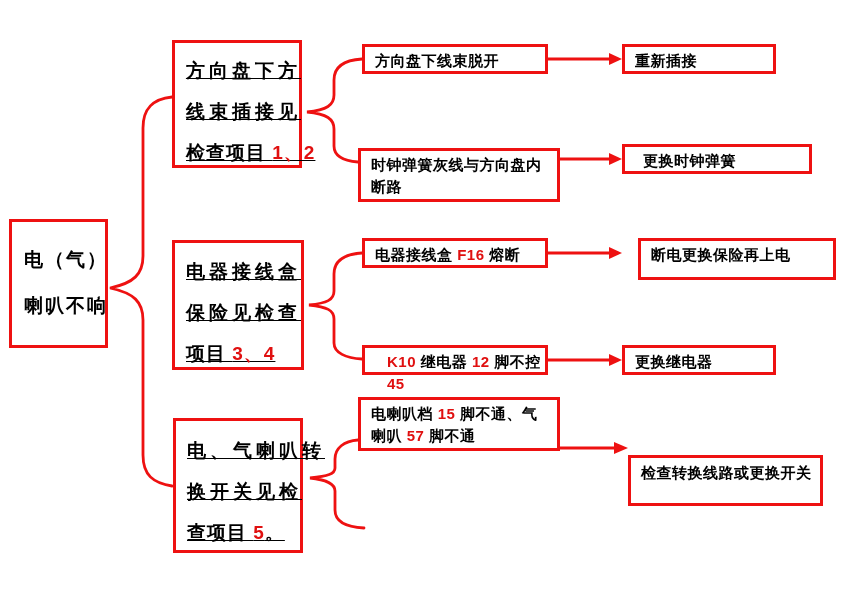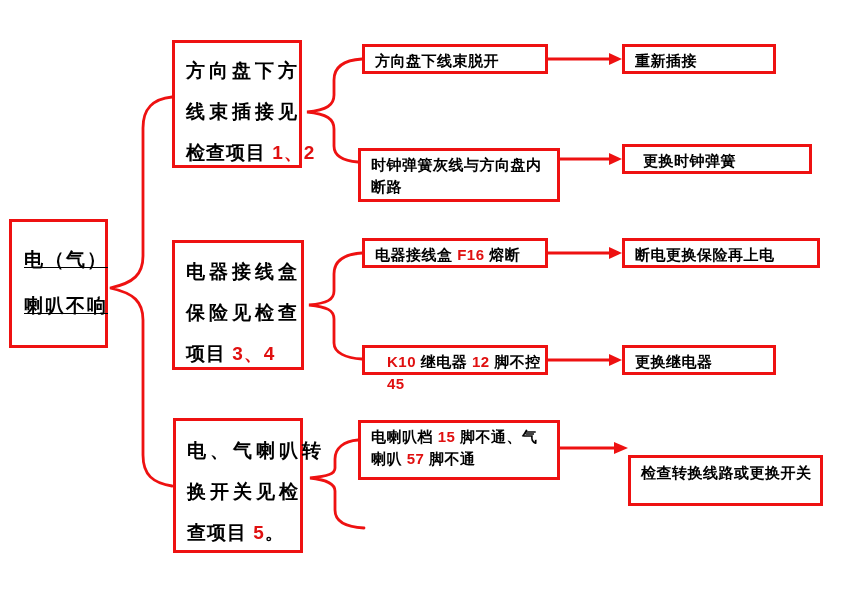--- a/index.html
+++ b/index.html
@@ -7,22 +7,22 @@
     position:relative;width:855px;height:589px;background:#ffffff;overflow:hidden;
     font-family:"Liberation Sans","DejaVu Sans",sans-serif;font-weight:bold;color:#000;
   }
   .links{position:absolute;left:0;top:0;}
   .box{
     position:absolute;background:#ffffff;border:3px solid #ee1111;box-sizing:border-box;
   }
   .box .ln{white-space:nowrap;}
   .big{font-size:19px;}
   .big .ln{line-height:41px;}
-  .root-box .ln{line-height:46px;letter-spacing:2px;text-decoration:underline;}
-  .sp .ln{letter-spacing:4px;}
+  .root-box .ln{line-height:46px;letter-spacing:2px;}
+  .sp .ln{letter-spacing:4px;text-decoration:underline;}
   .sp .ln.last{letter-spacing:1px;}
   .small{font-size:15px;letter-spacing:0.5px;}
   .small .ln{line-height:22px;white-space:normal;}
   .num{color:#e01010;}
 </style>
 </head>
 <body>
 
 <div class="stage">
 
@@ -88,33 +88,33 @@
   </div>
 
   <div class="box small" style="left:362px;top:238px;width:186px;height:30px;padding:3px 0 0 10px;">
     <div class="ln"><span>电器接线盒 </span><span class="num">F16</span><span> 熔断</span></div>
   </div>
 
   <div class="box small" style="left:362px;top:345px;width:186px;height:30px;padding:3px 0 0 22px;">
     <div class="ln"><span class="num">K10</span><span> 继电器 </span><span class="num">12</span><span> 脚不控 </span><span class="num">45</span></div>
   </div>
 
-  <div class="box small" style="left:358px;top:420px;width:202px;height:60px;padding:3px 8px 0 10px;">
+  <div class="box small" style="left:358px;top:397px;width:202px;height:54px;padding:3px 8px 0 10px;">
     <div class="ln"><span>电喇叭档 </span><span class="num">15</span><span> 脚不通、气喇叭 </span><span class="num">57</span><span> 脚不通</span></div>
   </div>
 
   <div class="box small" style="left:622px;top:44px;width:154px;height:30px;padding:3px 0 0 10px;">
     <div class="ln">重新插接</div>
   </div>
 
   <div class="box small" style="left:622px;top:144px;width:190px;height:30px;padding:3px 0 0 18px;">
     <div class="ln">更换时钟弹簧</div>
   </div>
 
-  <div class="box small" style="left:622px;top:238px;width:198px;height:30px;padding:3px 0 0 10px;">
+  <div class="box small" style="left:638px;top:238px;width:198px;height:42px;padding:3px 0 0 10px;">
     <div class="ln">断电更换保险再上电</div>
   </div>
 
   <div class="box small" style="left:622px;top:345px;width:154px;height:30px;padding:3px 0 0 10px;">
     <div class="ln">更换继电器</div>
   </div>
 
   <div class="box small" style="left:628px;top:422px;width:195px;height:51px;padding:4px 0 0 10px;margin-top:33px;">
     <div class="ln">检查转换线路或更换开关</div>
   </div>

